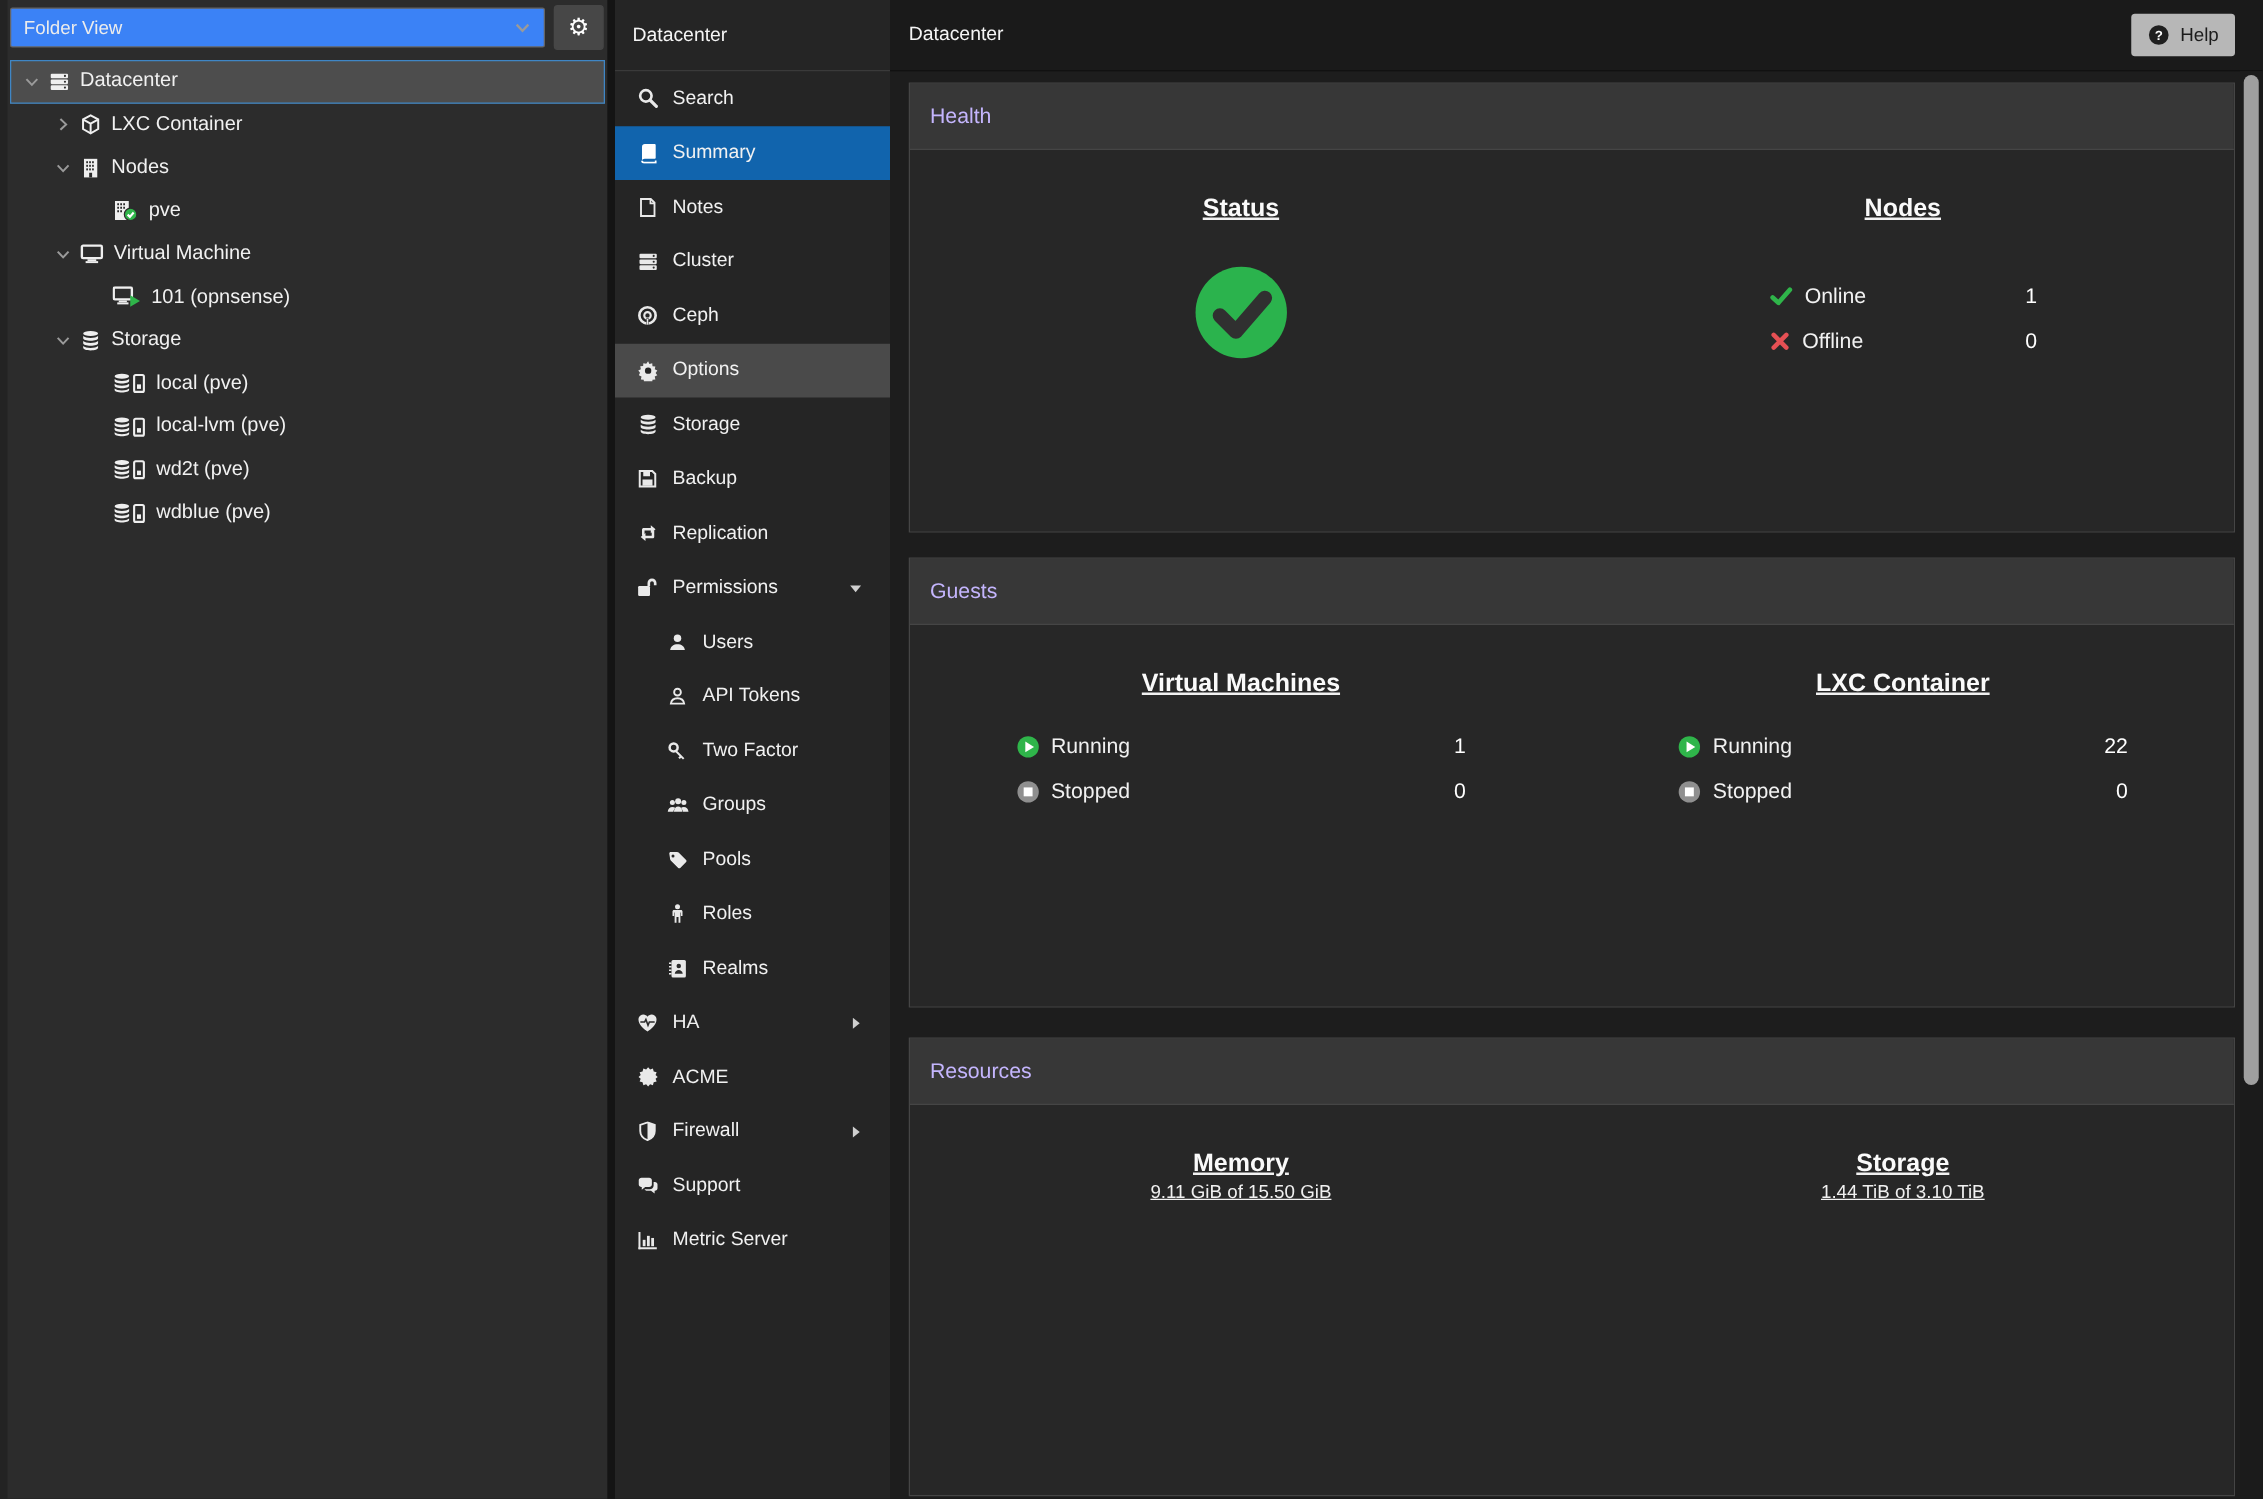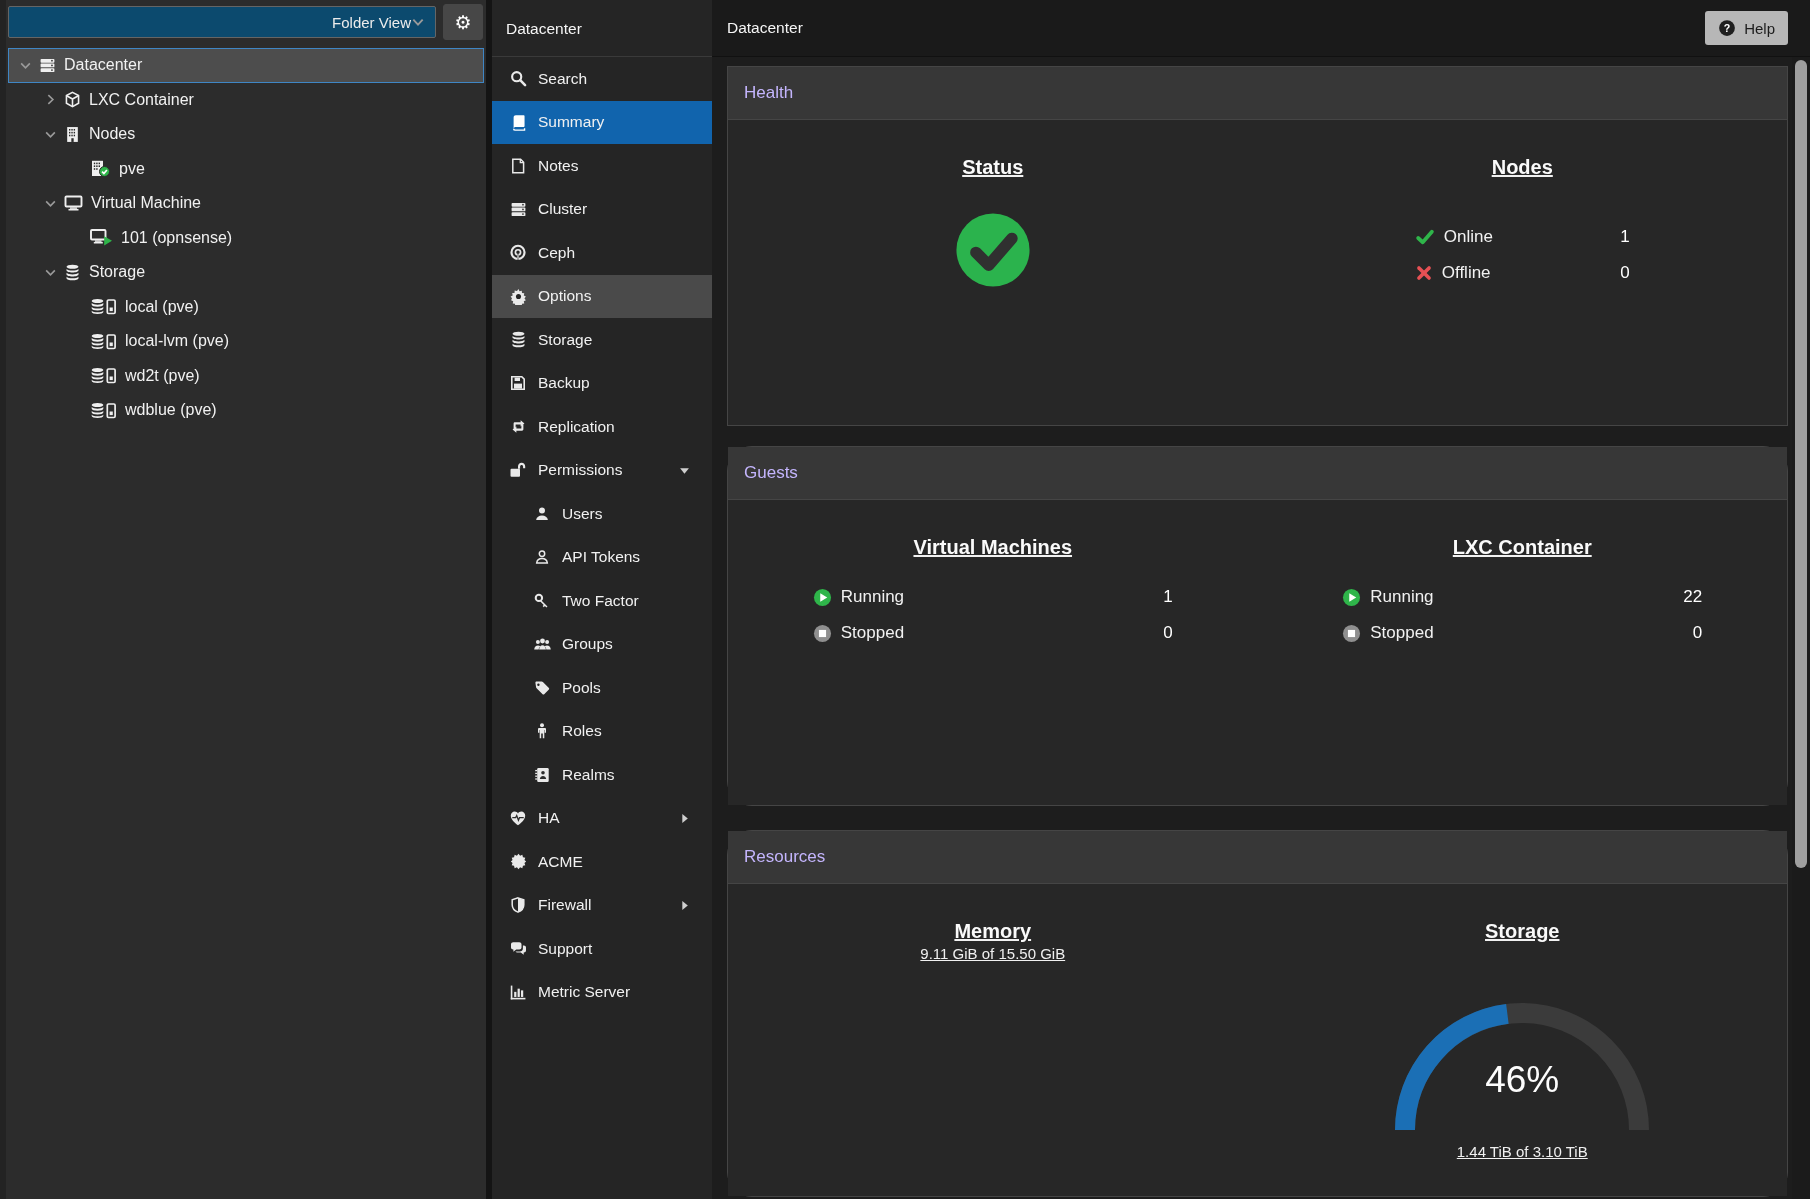--- a/index.html
+++ b/index.html
@@ -12,22 +12,22 @@
   .icon{display:inline-flex;align-items:center;justify-content:center;}
   .icon svg{display:block;}
 
   
   .tree-panel{
     position:absolute;left:0;top:0;width:486px;height:100%;
     background:#2c2c2c;border-left:6px solid #232323;box-sizing:border-box;
   }
   .tree-toolbar{display:flex;gap:7px;padding:4px 3px 5px 2px;align-items:center;}
   .view-selector{
-    flex:1;height:30px;background:#0c4a6e;border:1px solid #656565;border-radius:2px;
-    display:flex;align-items:center;justify-content:flex-end;
+    flex:1;height:30px;background:#3b82f6;border:1px solid #656565;border-radius:2px;
+    display:flex;align-items:center;justify-content:space-between;
     padding:0 10px;font-size:15px;color:#ececec;cursor:pointer;
   }
   .tree-gear{
     width:38px;height:34px;background:#474747;border:1px solid #474747;border-radius:3px;
     color:#ffffff;font-size:19px;line-height:1;display:flex;align-items:center;justify-content:center;cursor:pointer;
   }
   .tree-rows{padding-top:3px;}
   .tree-row{
     height:34.5px;display:flex;align-items:center;margin:0 2px;
     font-size:16px;color:#f1f1f1;box-sizing:border-box;cursor:pointer;
@@ -64,21 +64,21 @@
     padding:0 22px 0 15px;box-sizing:border-box;
   }
   .topbar-title{font-size:15.5px;color:#f5f5f5;}
   .help-btn{
     background:#b7b7b7;color:#1c1c1c;border:none;border-radius:3px;height:34px;
     padding:0 13px;font-size:15px;display:flex;align-items:center;gap:8px;
     font-family:"Liberation Sans",sans-serif;cursor:pointer;
   }
   .content{position:absolute;left:0;right:18px;top:57px;bottom:0;padding:9px 4px 0 15px;box-sizing:border-box;overflow:hidden;}
   .panel{border:1px solid #454545;margin-bottom:0;}
-  .panel + .panel{margin-top:20px;border-radius:25px;}
+  .panel + .panel{margin-top:20px;}
   .panel.resources{margin-top:24px;}
   .panel-header{background:#373737;height:52px;display:flex;align-items:center;padding:0 16px;border-bottom:1px solid #454545;}
   .panel-title{color:#c4b5fd;font-size:17px;}
   .panel-body{background:#272727;display:flex;}
   .health-body,.guests-body{height:305px;}
   .resources-body{height:312px;}
   .col{flex:1;text-align:center;padding-top:36px;box-sizing:border-box;text-decoration:underline;}
   .col-title{font-size:20px;font-weight:bold;color:#fafafa;}
   .status-check{margin-top:32px;}
   .status-msg{margin-top:28px;font-size:16px;color:#f1f1f1;}
@@ -686,27 +686,20 @@
         <div class="panel-header">
           <span class="panel-title">Resources</span>
         </div>
         <div class="panel-body resources-body" id="gauges">
             <div class="col">
      <div class="col-title">Memory</div>
      <div class="gauge-detail">9.11 GiB of 15.50 GiB</div>
    </div>
             <div class="col">
      <div class="col-title">Storage</div>
-     <div class="gauge">
-       <svg width="270" height="140" viewBox="0 0 270 140">
-         <path d="M18 133 A117 117 0 0 1 252 133" fill="none" stroke="#3b3b3b" stroke-width="20" pathLength="100"></path>
-         <path d="M18 133 A117 117 0 0 1 252 133" fill="none" stroke="#1b6fb5" stroke-width="20" pathLength="100" stroke-dasharray="46 100"></path>
-       </svg>
-       <div class="pct">46%</div>
-     </div>
      <div class="gauge-detail">1.44 TiB of 3.10 TiB</div>
    </div>
           </div>
       </section>
 
     </div>
 
     <div class="scrollbar">
       <div class="scroll-thumb"></div>
     </div>

